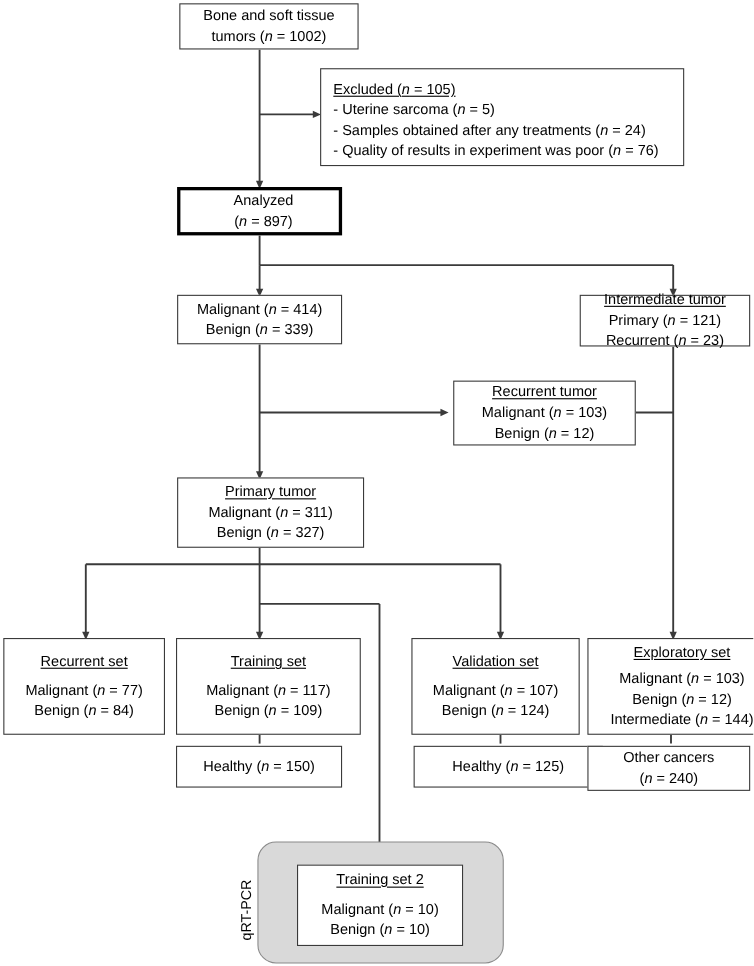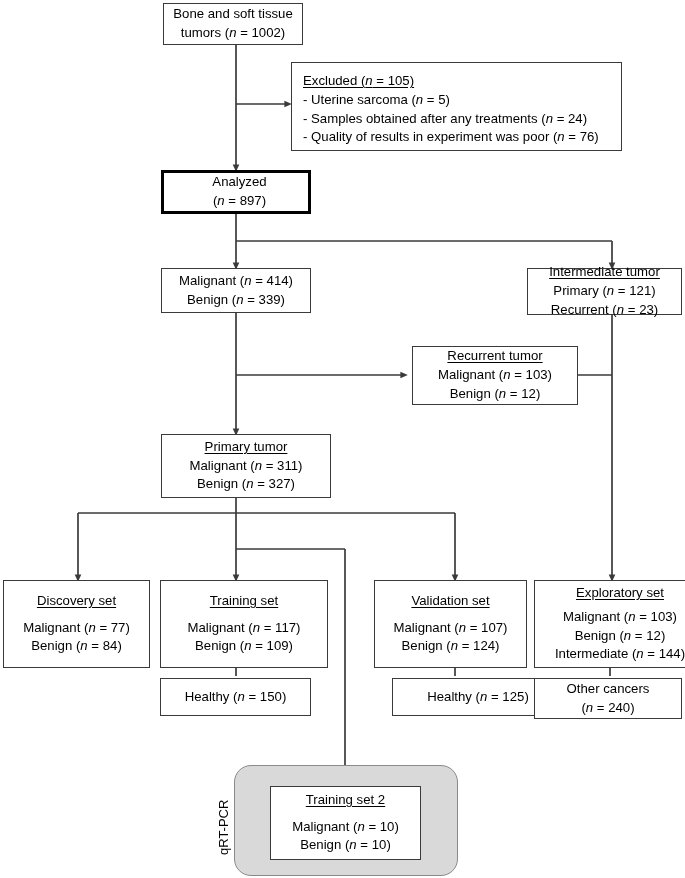--- a/index.html
+++ b/index.html
@@ -112,21 +112,21 @@
       <path d="M345,549 L345,786" marker-end="url(#ah)"></path>
 
       <path d="M236,668 L236,676"></path>
 
       <path d="M455,668 L455,676"></path>
 
       <path d="M610,668 L610,676"></path>
     </g>
   </svg>
 
-  <div class="node" style="left:163px; top:3px; width:140px; height:42px;">
+  <div class="node" style="left:163px; top:3px; width:163px; height:42px;">
     <div class="ln">Bone and soft tissue</div>
     <div class="ln">tumors (<i>n</i> = 1002)</div>
   </div>
 
   <div class="node left-align" style="left:291px; top:62px; width:331px; height:89px;">
     <div class="hdr">Excluded (<i>n</i> = 105)</div>
     <div class="ln">- Uterine sarcoma (<i>n</i> = 5)</div>
     <div class="ln">- Samples obtained after any treatments (<i>n</i> = 24)</div>
     <div class="ln">- Quality of results in experiment was poor (<i>n</i> = 76)</div>
   </div>
@@ -153,21 +153,21 @@
     <div class="ln">Benign (<i>n</i> = 12)</div>
   </div>
 
   <div class="node" style="left:161px; top:434px; width:170px; height:64px;">
     <div class="hdr">Primary tumor</div>
     <div class="ln">Malignant (<i>n</i> = 311)</div>
     <div class="ln">Benign (<i>n</i> = 327)</div>
   </div>
 
   <div class="node" style="left:3px; top:580px; width:147px; height:88px;">
-    <div class="hdr">Discovery set</div>
+    <div class="hdr">Recurrent set</div>
     <div class="gap"></div>
     <div class="ln">Malignant (<i>n</i> = 77)</div>
     <div class="ln">Benign (<i>n</i> = 84)</div>
   </div>
 
   <div class="node" style="left:160px; top:580px; width:168px; height:88px;">
     <div class="hdr">Training set</div>
     <div class="gap"></div>
     <div class="ln">Malignant (<i>n</i> = 117)</div>
     <div class="ln">Benign (<i>n</i> = 109)</div>
@@ -185,21 +185,21 @@
     <div class="gap"></div>
     <div class="ln">Malignant (<i>n</i> = 103)</div>
     <div class="ln">Benign (<i>n</i> = 12)</div>
     <div class="ln">Intermediate (<i>n</i> = 144)</div>
   </div>
 
   <div class="node" style="left:160px; top:678px; width:151px; height:38px;">
     <div class="ln">Healthy (<i>n</i> = 150)</div>
   </div>
 
-  <div class="node" style="left:392px; top:678px; width:172px; height:38px;">
+  <div class="node" style="left:376px; top:678px; width:172px; height:38px;">
     <div class="ln">Healthy (<i>n</i> = 125)</div>
   </div>
 
   <div class="node" style="left:534px; top:678px; width:148px; height:41px;">
     <div class="ln">Other cancers</div>
     <div class="ln">(<i>n</i> = 240)</div>
   </div>
 
   <div class="greybox" style="left:234px; top:765px; width:224px; height:111px;"></div>
 

